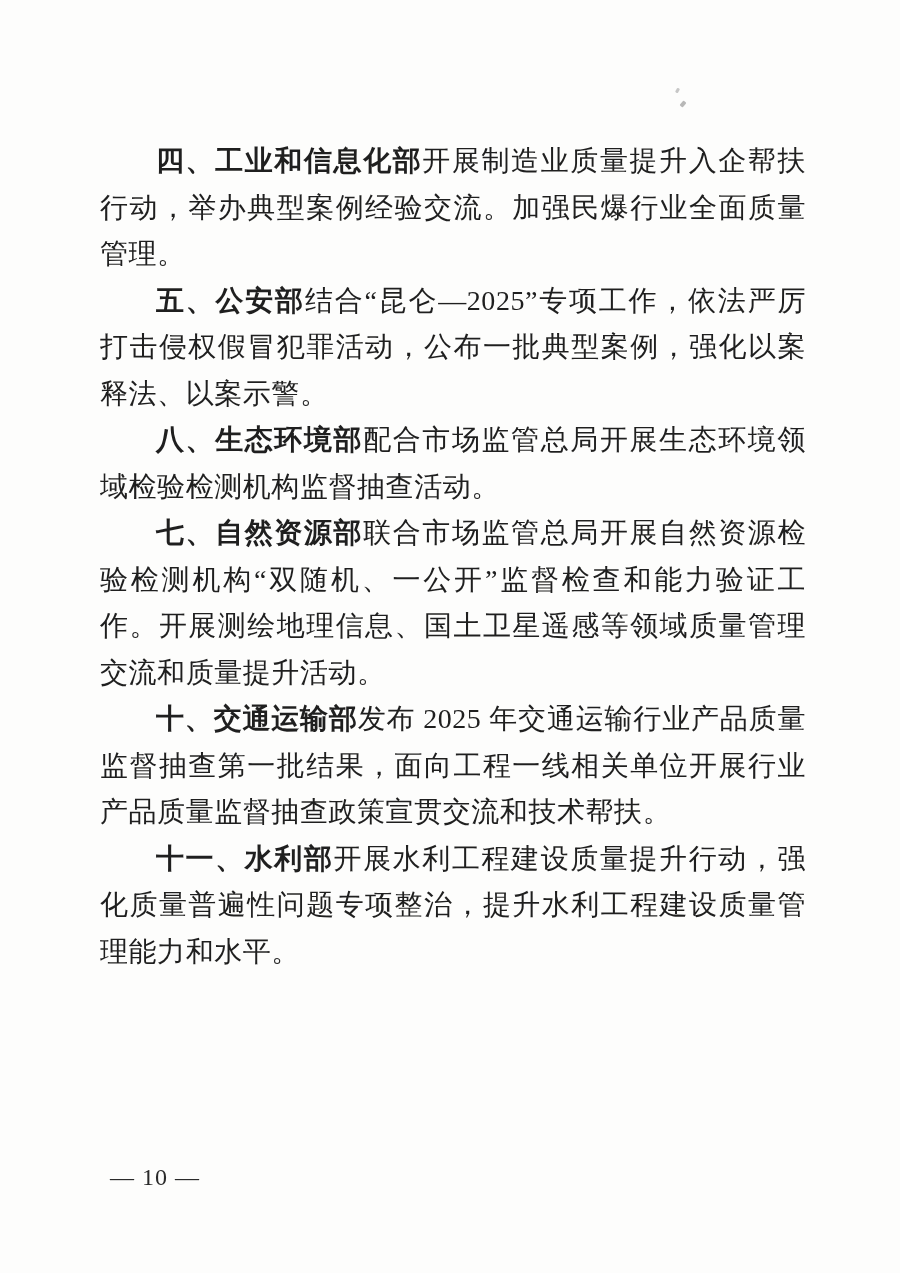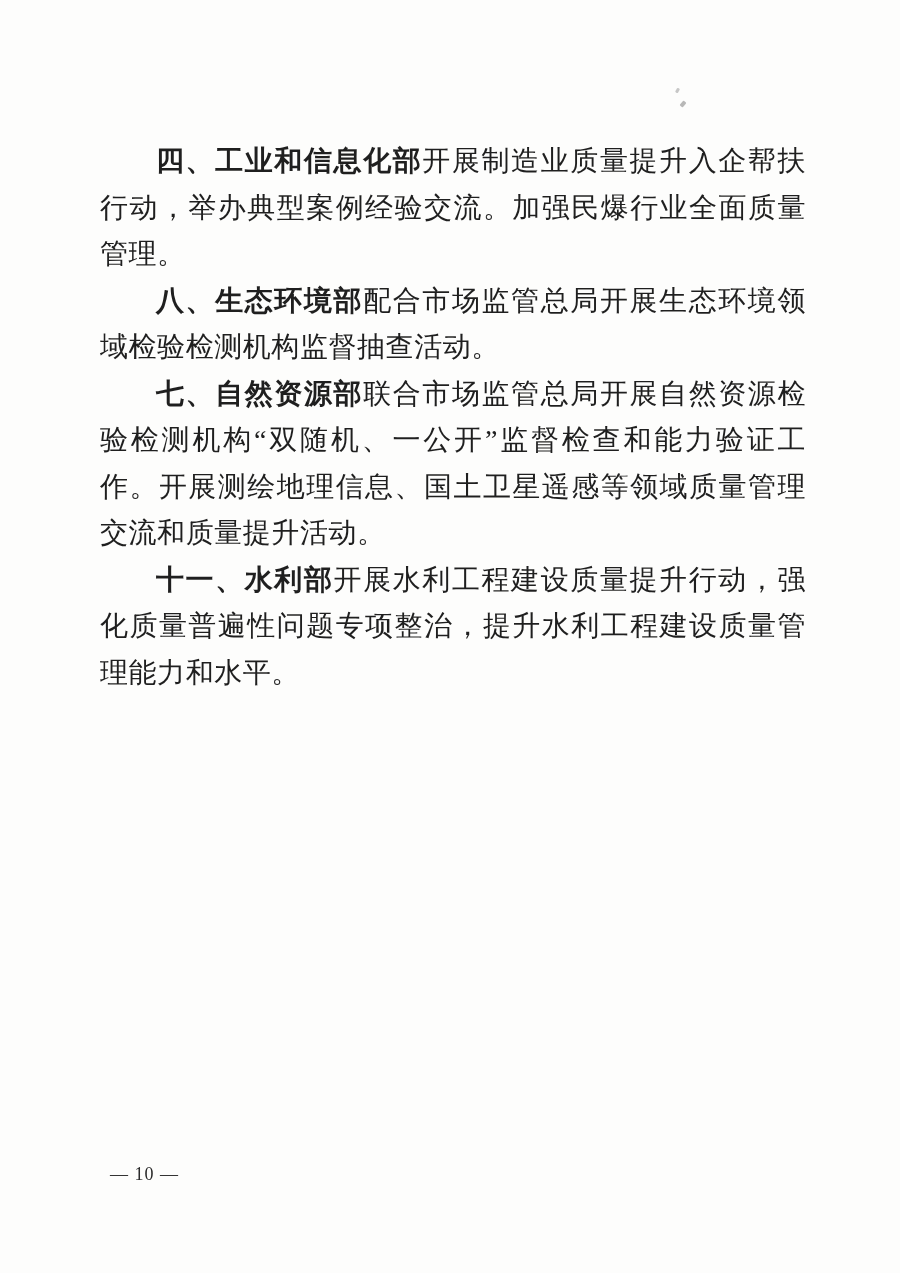--- a/index.html
+++ b/index.html
@@ -35,21 +35,21 @@
   }
   .lead {
     font-family: "Liberation Sans", "DejaVu Sans", sans-serif;
     font-weight: 700;
   }
   .page-number {
     position: absolute;
     left: 110px;
     top: 1164px;
     font-family: "Liberation Serif", "DejaVu Serif", serif;
-    font-size: 18px;
+    font-size: 24px;
     letter-spacing: 1px;
     color: #2a2a2a;
   }
   .scan-artifact {
     position: absolute;
     background: #9a9a9a;
     border-radius: 1px;
   }
   .scan-artifact.a1 {
     left: 676px;
@@ -70,20 +70,22 @@
 </style>
 </head>
 <body>
 
 <div class="page">
   <span class="scan-artifact a1"></span>
   <span class="scan-artifact a2"></span>
 
   <div class="content">
     <p class="para"><span class="lead">四、工业和信息化部</span><span>开展制造业质量提升入企帮扶行动，举办典型案例经验交流。加强民爆行业全面质量管理。</span></p>
+    <p class="para"><span class="lead">五、公安部</span><span>结合“昆仑—2025”专项工作，依法严厉打击侵权假冒犯罪活动，公布一批典型案例，强化以案释法、以案示警。</span></p>
     <p class="para"><span class="lead">八、生态环境部</span><span>配合市场监管总局开展生态环境领域检验检测机构监督抽查活动。</span></p>
     <p class="para"><span class="lead">七、自然资源部</span><span>联合市场监管总局开展自然资源检验检测机构“双随机、一公开”监督检查和能力验证工作。开展测绘地理信息、国土卫星遥感等领域质量管理交流和质量提升活动。</span></p>
+    <p class="para"><span class="lead">十、交通运输部</span><span>发布 2025 年交通运输行业产品质量监督抽查第一批结果，面向工程一线相关单位开展行业产品质量监督抽查政策宣贯交流和技术帮扶。</span></p>
     <p class="para"><span class="lead">十一、水利部</span><span>开展水利工程建设质量提升行动，强化质量普遍性问题专项整治，提升水利工程建设质量管理能力和水平。</span></p>
 
   </div>
 
   <div class="page-number">— 10 —</div>
 </div>
 
 </body></html>

